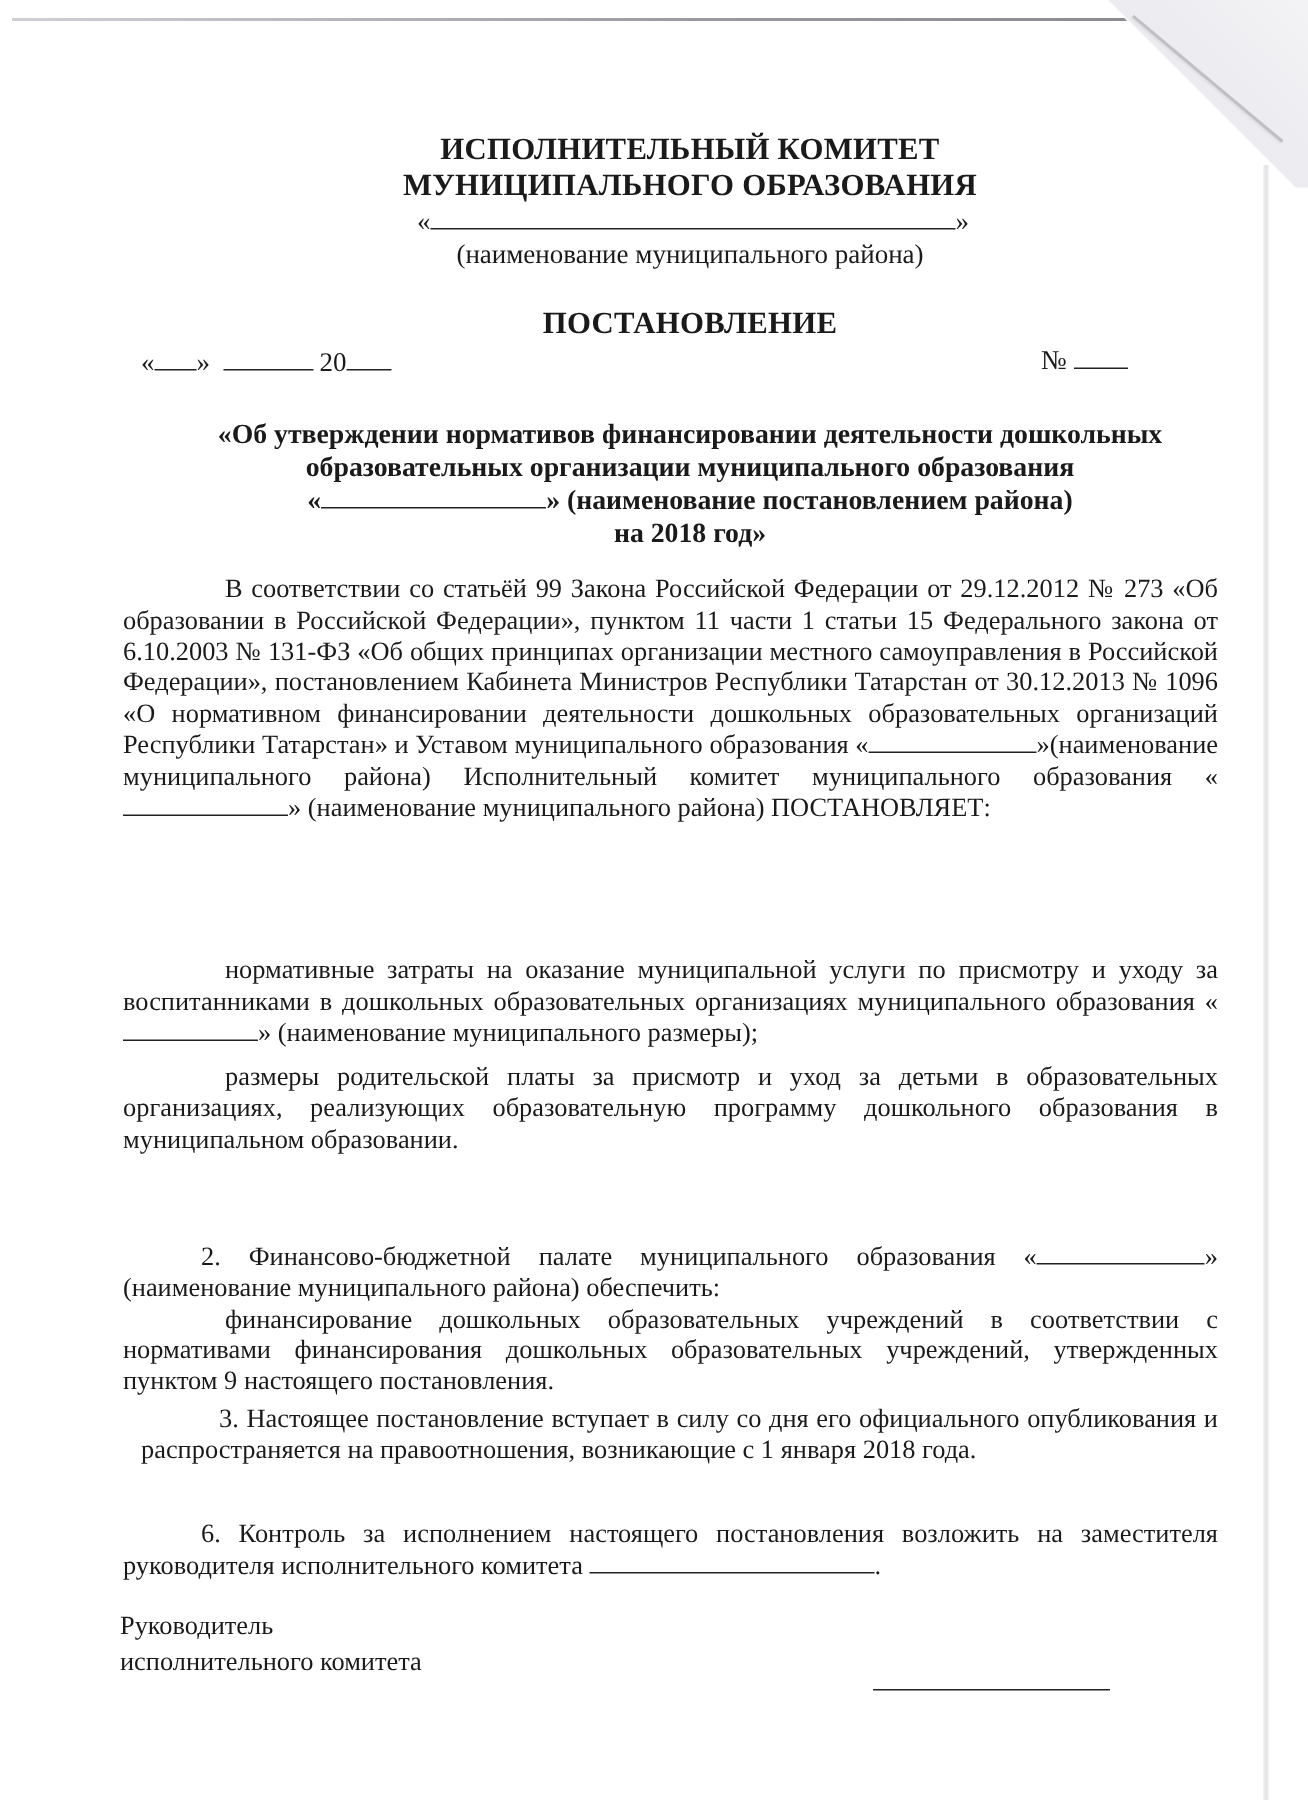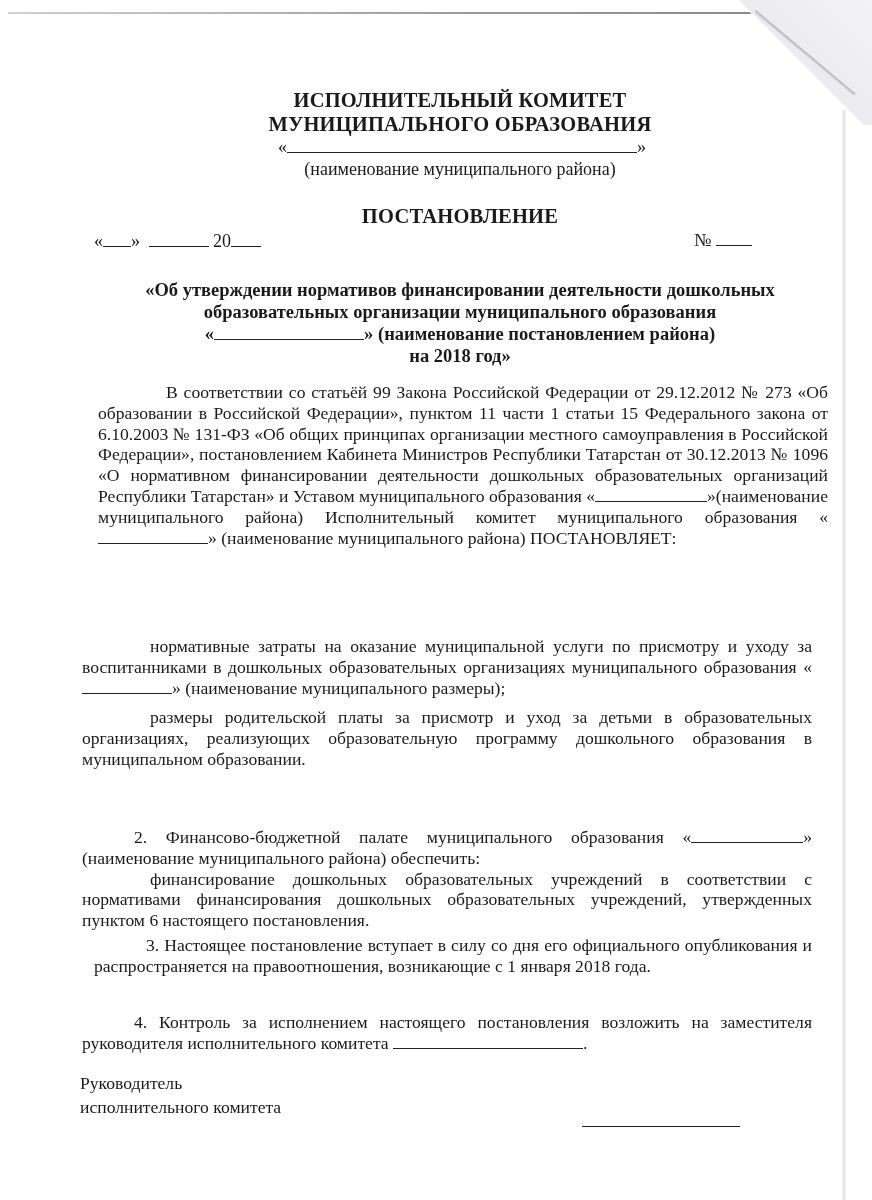--- a/index.html
+++ b/index.html
@@ -69,45 +69,45 @@
   <span class="blank" style="width:36px;"></span>
 </div>
 
 <div class="abs center bold title" style="left:40px; width:840px; top:279px;">«Об утверждении нормативов финансировании деятельности дошкольных</div>
 <div class="abs center bold title" style="left:40px; width:840px; top:301px;">образовательных организации муниципального образования</div>
 <div class="abs center bold title" style="left:40px; width:840px; top:323px;">
   <span>«</span><span class="blank" style="width:150px;"></span><span>» (наименование постановлением района)</span>
 </div>
 <div class="abs center bold title" style="left:40px; width:840px; top:345px;">на 2018 год»</div>
 
-<div class="body" style="top:382px;margin-left:16px;">
+<div class="body" style="top:382px;">
   <p class="p indent">
     <span>В соответствии со статьёй 99 Закона Российской Федерации от 29.12.2012 № 273 «Об образовании в Российской Федерации», пунктом 11 части 1 статьи 15 Федерального закона от 6.10.2003 № 131-ФЗ «Об общих принципах организации местного самоуправления в Российской Федерации», постановлением Кабинета Министров Республики Татарстан от 30.12.2013 № 1096 «О нормативном финансировании деятельности дошкольных образовательных организаций Республики Татарстан» и Уставом муниципального образования «</span><span class="blank" style="width:112px;"></span><span>»(наименование муниципального района) Исполнительный комитет муниципального образования «</span><span class="blank" style="width:110px;"></span><span>» (наименование муниципального района) ПОСТАНОВЛЯЕТ:</span>
   </p>
 </div>
 
 <div class="body" style="top:636px;">
   <p class="p indent">
     <span>нормативные затраты на оказание муниципальной услуги по присмотру и уходу за воспитанниками в дошкольных образовательных организациях муниципального образования «</span><span class="blank" style="width:90px;"></span><span>» (наименование муниципального размеры);</span>
   </p>
   <p class="p indent" style="margin-top:9px;">размеры родительской платы за присмотр и уход за детьми в образовательных организациях, реализующих образовательную программу дошкольного образования в муниципальном образовании.</p>
 </div>
 
 <div class="body" style="top:827px;">
   <p class="p" style="text-indent:52px;">
     <span>2.  Финансово-бюджетной палате муниципального образования «</span><span class="blank" style="width:112px;"></span><span>» (наименование муниципального района) обеспечить:</span>
   </p>
-  <p class="p indent">финансирование дошкольных образовательных учреждений в соответствии с нормативами финансирования дошкольных образовательных учреждений, утвержденных пунктом 6 настоящего постановления.</p>
+  <p class="p indent">финансирование дошкольных образовательных учреждений в соответствии с нормативами финансирования дошкольных образовательных учреждений, утвержденных пунктом 9 настоящего постановления.</p>
 </div>
 
 <div class="body" style="top:935px;">
   <p class="p" style="text-indent:52px;margin-left:12px;">3.  Настоящее постановление вступает в силу со дня его официального опубликования и распространяется на правоотношения, возникающие  с 1 января 2018 года.</p>
 </div>
 
 <div class="body" style="top:1012px;">
   <p class="p" style="text-indent:52px;">
-    <span>4.  Контроль за исполнением настоящего постановления возложить на заместителя руководителя исполнительного комитета </span><span class="blank" style="width:190px;"></span><span>.</span>
+    <span>6.  Контроль за исполнением настоящего постановления возложить на заместителя руководителя исполнительного комитета </span><span class="blank" style="width:190px;"></span><span>.</span>
   </p>
 </div>
 
 <div class="abs" style="left:80px; top:1072px; font-size:17.6px; line-height:22px;">Руководитель</div>
 <div class="abs" style="left:80px; top:1096px; font-size:17.6px; line-height:22px;">исполнительного комитета</div>
 <div class="sig-line" style="left:582px; top:1126px; width:158px;"></div>
 
 </body></html>

